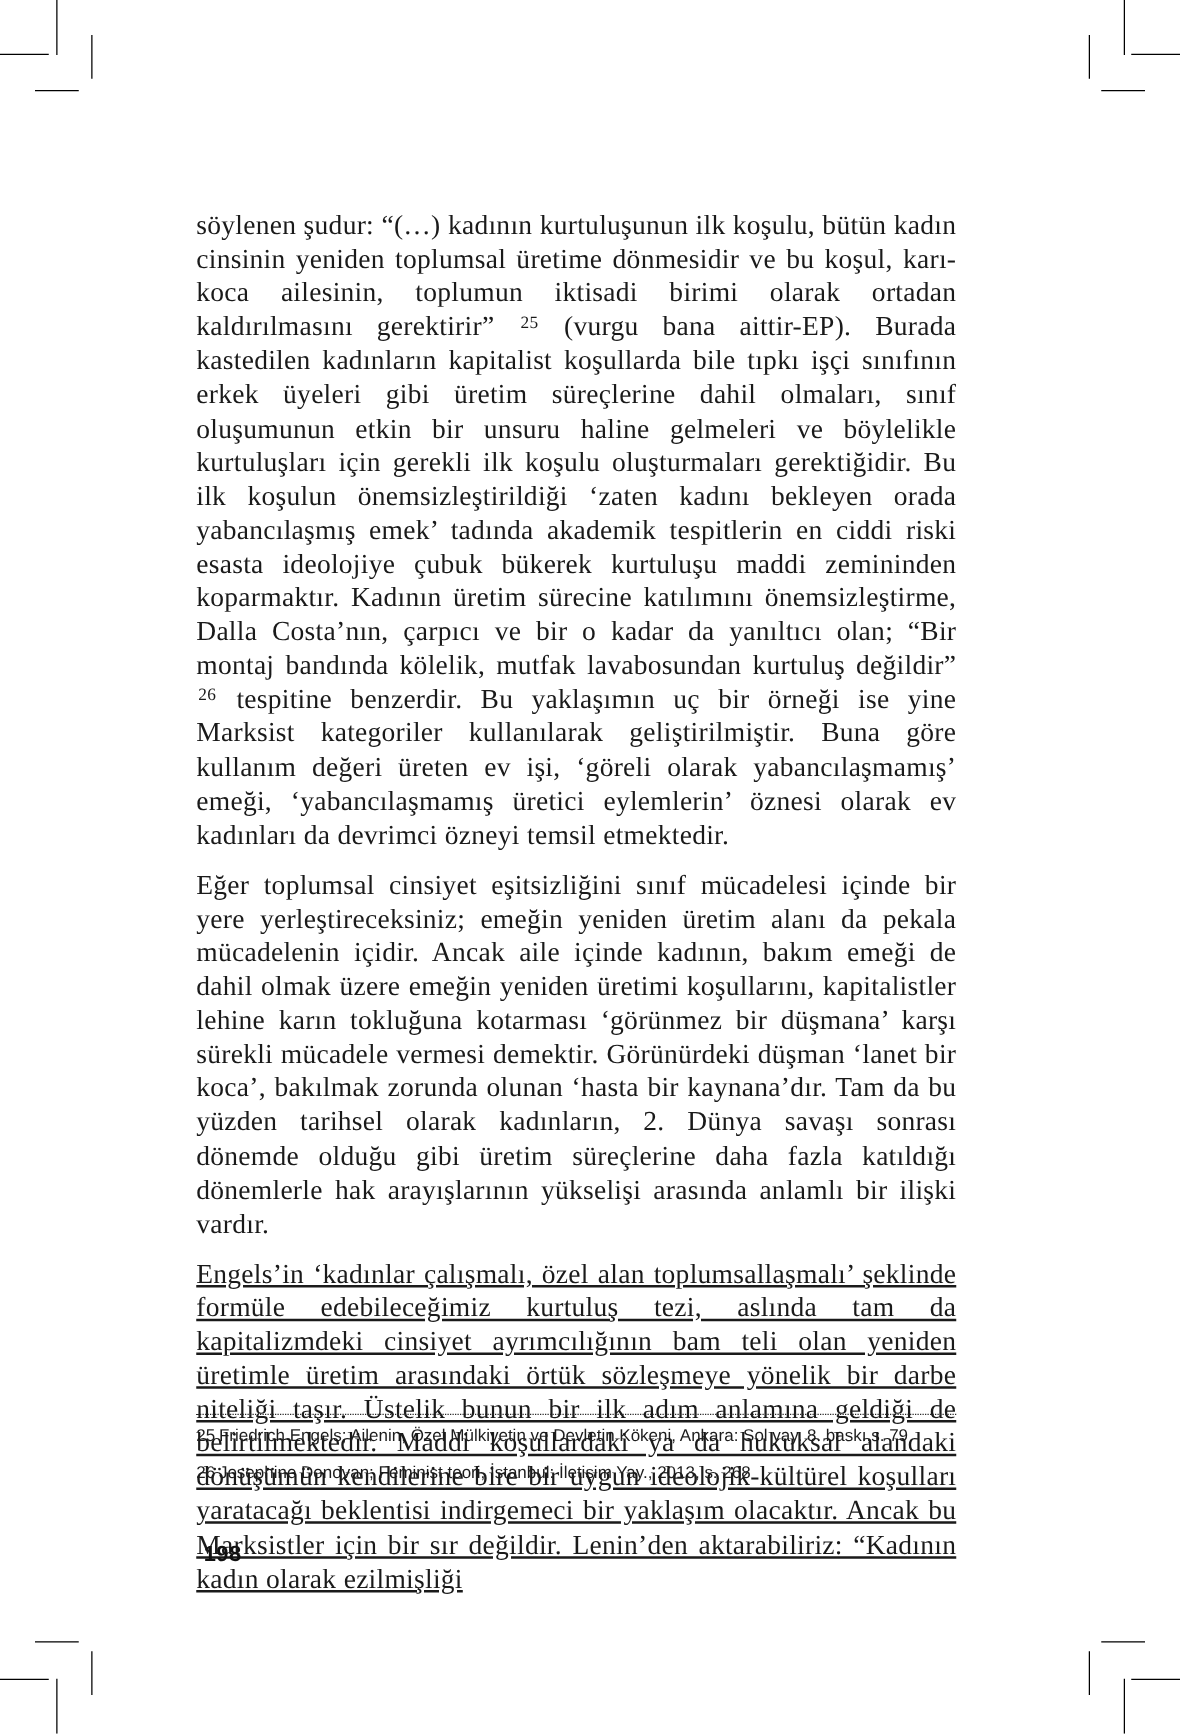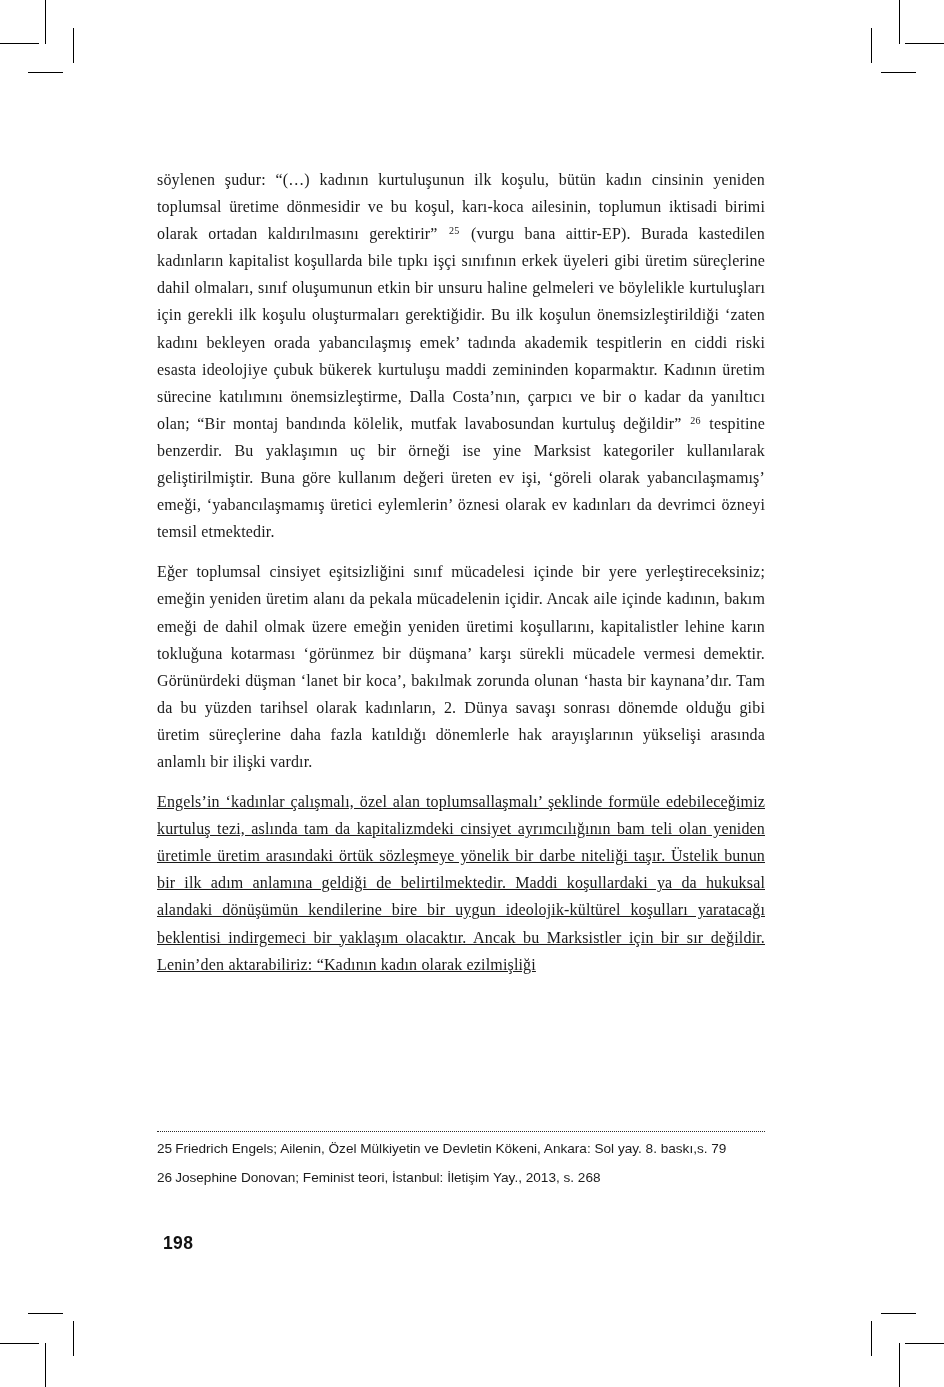--- a/index.html
+++ b/index.html
@@ -46,21 +46,21 @@
   
   .page-body {
     position: absolute;
     left: 157px;
     top: 166px;
     width: 608px;
   }
 
   .para {
     margin: 0 0 13px 0;
-    font-size: 16px;
+    font-size: 22px;
     line-height: 27.1px;
     text-align: justify;
     text-justify: inter-word;
     hyphens: manual;
     letter-spacing: 0.01em;
     word-spacing: 0.005em;
   }
   .para:last-child { margin-bottom: 0; text-decoration: underline; }
 
   sup.fn {

